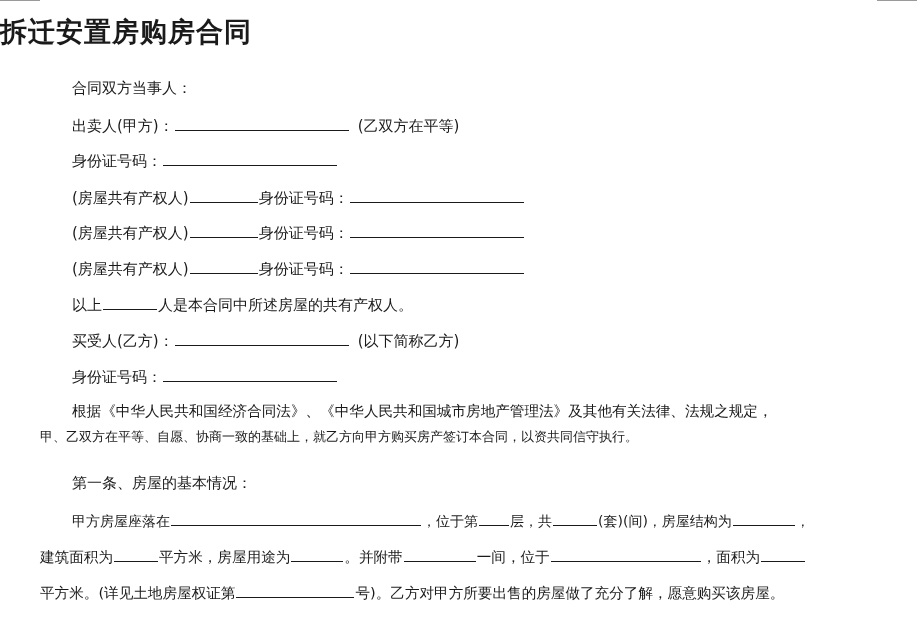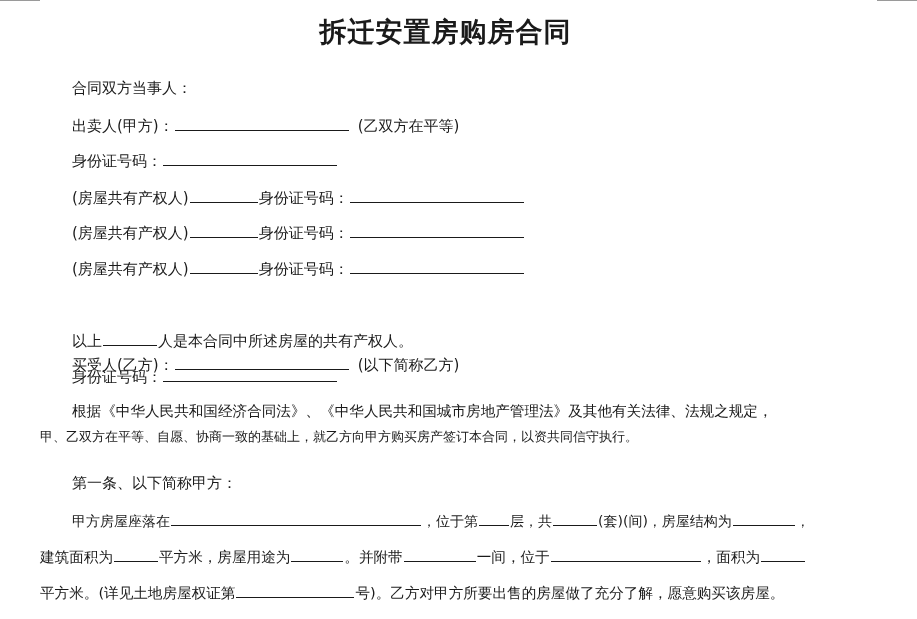--- a/index.html
+++ b/index.html
@@ -1,21 +1,21 @@
 <!DOCTYPE html>
 <html><head>
 <meta charset="utf-8">
 <style>
   html, body { margin:0; padding:0; background:#ffffff; }
   body { width:917px; height:619px; position:relative; overflow:hidden;
          font-family:"DejaVu Sans", sans-serif; color:#1a1a1a; }
   .corner { position:absolute; top:0; height:1px; width:40px; background:#9a9a9a; }
   .corner.left { left:0; }
   .corner.right { right:0; }
-  .title { position:absolute; top:14px; left:0; width:891px; text-align:center;
+  .title { position:absolute; top:14px; left:0; width:891px; 
            font-size:27px; font-weight:bold; letter-spacing:1px; color:#1a1a1a; }
   .line { position:absolute; left:0; white-space:nowrap; font-size:15px; line-height:20px; }
   .u { display:inline-block; border-bottom:1px solid #1a1a1a; height:16px; vertical-align:baseline; margin:0 1px; }
 </style>
 </head>
 <body>
 
 <div class="corner left"></div>
 <div class="corner right"></div>
 
@@ -36,36 +36,36 @@
 </div>
 
 <div class="line" style="top:221px;left:72px;">
   <span>(房屋共有产权人)</span><span class="u" style="width:68px;"></span><span>身份证号码：</span><span class="u" style="width:174px;"></span>
 </div>
 
 <div class="line" style="top:257px;left:72px;">
   <span>(房屋共有产权人)</span><span class="u" style="width:68px;"></span><span>身份证号码：</span><span class="u" style="width:174px;"></span>
 </div>
 
-<div class="line" style="top:293px;left:72px;margin-top:36px;">
+<div class="line" style="top:293px;left:72px;">
   <span>以上</span><span class="u" style="width:54px;"></span><span>人是本合同中所述房屋的共有产权人。</span>
 </div>
 
-<div class="line" style="top:329px;left:72px;margin-top:24px;">
+<div class="line" style="top:329px;left:72px;">
   <span>买受人(乙方)：</span><span class="u" style="width:174px;"></span><span style="margin-left:8px;">(以下简称乙方)</span>
 </div>
 
 <div class="line" style="top:365px;left:72px;">
   <span>身份证号码：</span><span class="u" style="width:174px;"></span>
 </div>
 
 <div class="line" style="top:401px;left:72px;font-size:14.6px;">根据《中华人民共和国经济合同法》、《中华人民共和国城市房地产管理法》及其他有关法律、法规之规定，</div>
 <div class="line" style="top:427px;left:40px;font-size:13px;">甲、乙双方在平等、自愿、协商一致的基础上，就乙方向甲方购买房产签订本合同，以资共同信守执行。</div>
 
-<div class="line" style="top:473px;left:72px;">第一条、以下简称甲方：</div>
+<div class="line" style="top:473px;left:72px;">第一条、房屋的基本情况：</div>
 
 <div class="line" style="top:509px;left:72px;font-size:14px;">
   <span>甲方房屋座落在</span><span class="u" style="width:250px;"></span><span>，位于第</span><span class="u" style="width:30px;"></span><span>层，共</span><span class="u" style="width:44px;"></span><span>(套)(间)，房屋结构为</span><span class="u" style="width:62px;"></span><span>，</span>
 </div>
 
 <div class="line" style="top:545px;left:40px;font-size:14.6px;font-family:Liberation Serif, serif;">
   <span>建筑面积为</span><span class="u" style="width:44px;"></span><span>平方米，房屋用途为</span><span class="u" style="width:52px;"></span><span>。并附带</span><span class="u" style="width:72px;"></span><span>一间，位于</span><span class="u" style="width:150px;"></span><span>，面积为</span><span class="u" style="width:44px;"></span>
 </div>
 
 <div class="line" style="top:581px;left:40px;font-size:14.6px;">

